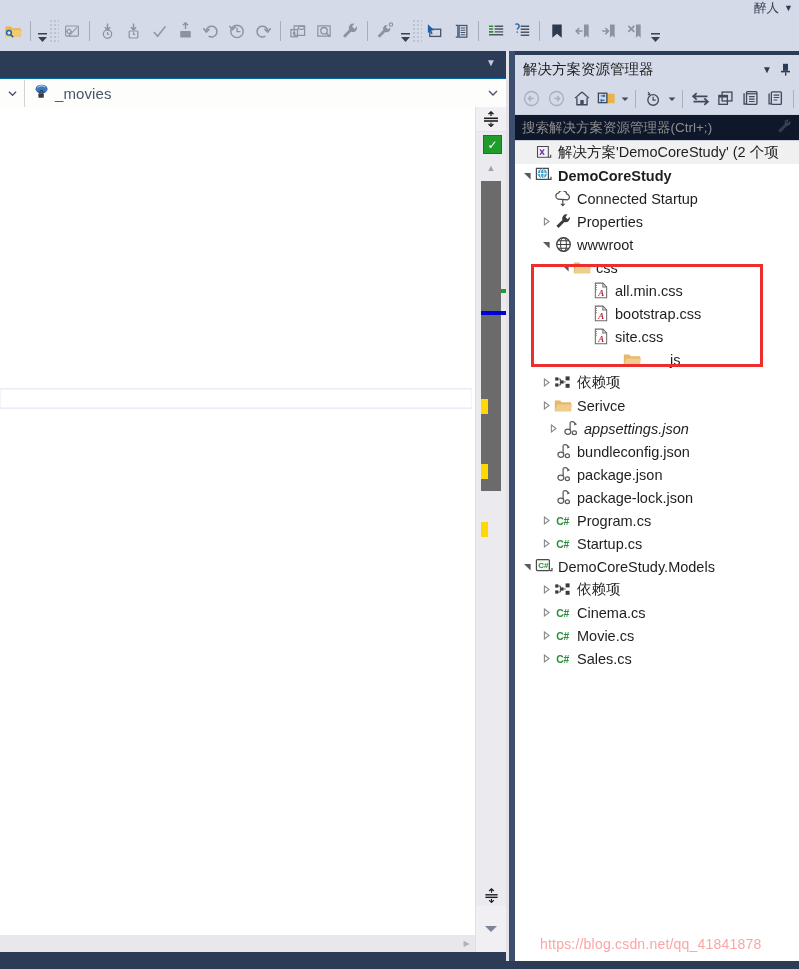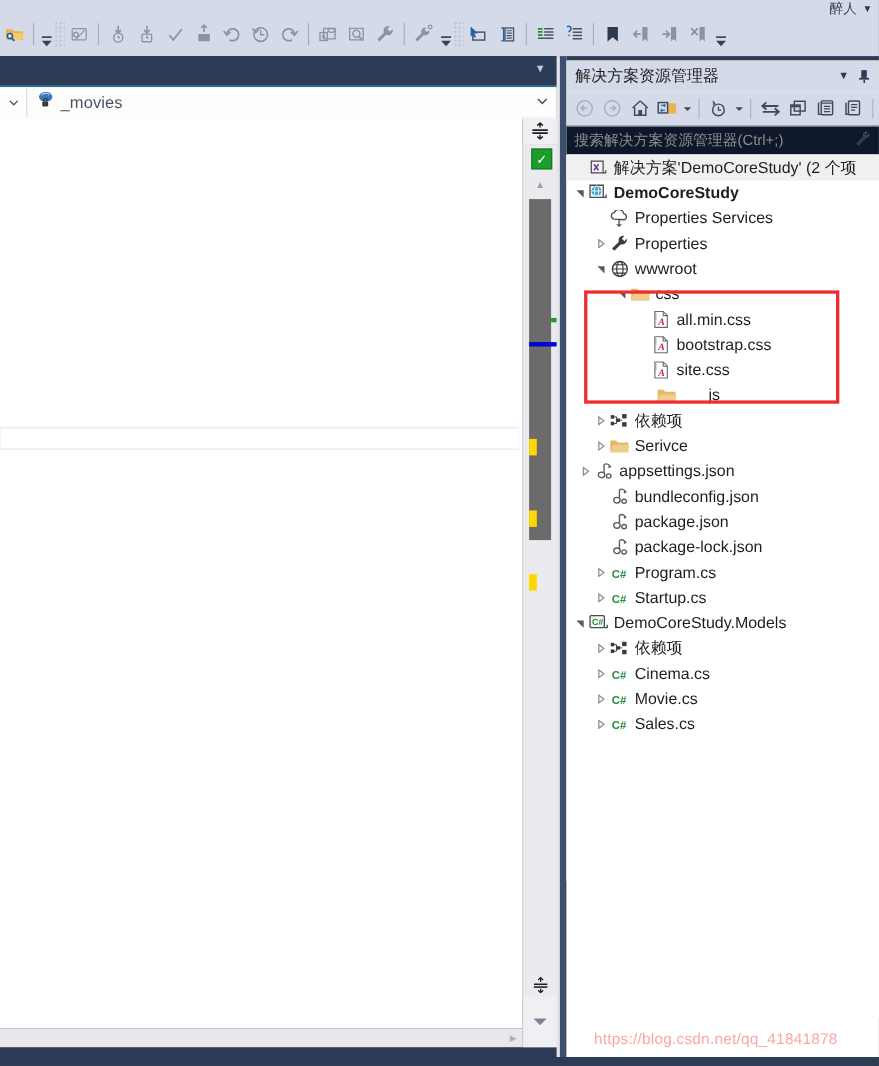--- a/index.html
+++ b/index.html
@@ -544,21 +544,21 @@
         </div>
         <div class="node" style="padding-left: 25px;">
           <span class="exp"></span>
           <span class="ico">
             <svg width="18" height="16" viewBox="0 0 18 16">
               <path d="M4 8.2 a3.2 3.2 0 0 1 0.6 -6.2 a4.4 4.4 0 0 1 8.3 1.2 a2.9 2.9 0 0 1 0.6 5.6 Z" fill="none" stroke="#4a4a4a" stroke-width="1.2"></path>
               <path d="M8.8 8.2 v4.6" stroke="#4a4a4a" stroke-width="1.2"></path>
               <path d="M6.2 12.8 h5.2 l-2.6 2.6 Z" fill="#4a4a4a"></path>
             </svg>
           </span>
-          <span class="lbl">Properties Services</span>
+          <span class="lbl">Connected Startup</span>
         </div>
         <div class="node" style="padding-left: 25px;">
           <span class="exp">
             <svg width="9" height="9" viewBox="0 0 9 9">
               <path d="M2.4 1 L7 4.5 L2.4 8 Z" fill="none" stroke="#8a8a8a" stroke-width="1.1"></path>
             </svg>
           </span>
           <span class="ico">
             <svg width="17" height="17" viewBox="0 0 18 18">
               <path d="M13.2 1.6 a4.4 4.4 0 0 0 -5.3 5.8 L1.5 13.6 l2.2 2.2 l6.3 -6.3 a4.4 4.4 0 0 0 5.6 -5.4 L13.4 6.6 L11 4.2 Z" fill="#3b3b3b"></path>
@@ -624,21 +624,21 @@
           <span class="ico">
             <svg width="16" height="17" viewBox="0 0 16 18">
               <path d="M2 1.2 h8 l4 4 v11.4 h-12 Z" fill="#ffffff" stroke="#6b6b6b" stroke-width="1.1"></path>
               <path d="M10 1.2 v4 h4" fill="none" stroke="#6b6b6b" stroke-width="1.1"></path>
               <path d="M3.1 3.2 v1 M3.1 5.4 v1 M3.1 7.6 v1" stroke="#6b6b6b" stroke-width="1"></path>
               <text x="5.2" y="14.4" font-family="Liberation Serif, serif" font-style="italic" font-size="9.5" font-weight="bold" fill="#c2273a">A</text>
             </svg>
           </span>
           <span class="lbl">site.css</span>
         </div>
-        <div class="node" style="padding-left: 44px; gap: 24px;">
+        <div class="node" style="padding-left: 70px; gap: 24px;">
           <span class="exp"></span>
           <span class="ico">
             <svg width="18" height="15" viewBox="0 0 18 15">
               <path d="M0.8 2.4 h5.4 l1.5 1.8 h9.5 v9 h-16.4 Z" fill="#e6b96a"></path>
               <path d="M0.8 13.2 l2.4 -6.6 h15 l-2.4 6.6 Z" fill="#f0cd8d"></path>
             </svg>
           </span>
           <span class="lbl">js</span>
         </div>
         <div class="node" style="padding-left: 25px;">
@@ -666,21 +666,21 @@
             </svg>
           </span>
           <span class="ico">
             <svg width="18" height="15" viewBox="0 0 18 15">
               <path d="M0.8 2.4 h5.4 l1.5 1.8 h9.5 v9 h-16.4 Z" fill="#e6b96a"></path>
               <path d="M0.8 13.2 l2.4 -6.6 h15 l-2.4 6.6 Z" fill="#f0cd8d"></path>
             </svg>
           </span>
           <span class="lbl">Serivce</span>
         </div>
-        <div class="node" style="padding-left: 11px;">
+        <div class="node" style="padding-left: 32px; font-style: italic;">
           <span class="exp">
             <svg width="9" height="9" viewBox="0 0 9 9">
               <path d="M2.4 1 L7 4.5 L2.4 8 Z" fill="none" stroke="#8a8a8a" stroke-width="1.1"></path>
             </svg>
           </span>
           <span class="ico">
             <svg width="17" height="17" viewBox="0 0 18 18">
               <path d="M8.6 2.4 v8.2" stroke="#5a5a5a" stroke-width="1.3"></path>
               <path d="M8.6 2.4 a3.2 2 0 0 1 4.8 0.6 l0.6 1.4" fill="none" stroke="#5a5a5a" stroke-width="1.3"></path>
               <path d="M13.2 3.2 l1.6 1.2 l-2 1" fill="none" stroke="#5a5a5a" stroke-width="1.2"></path>

